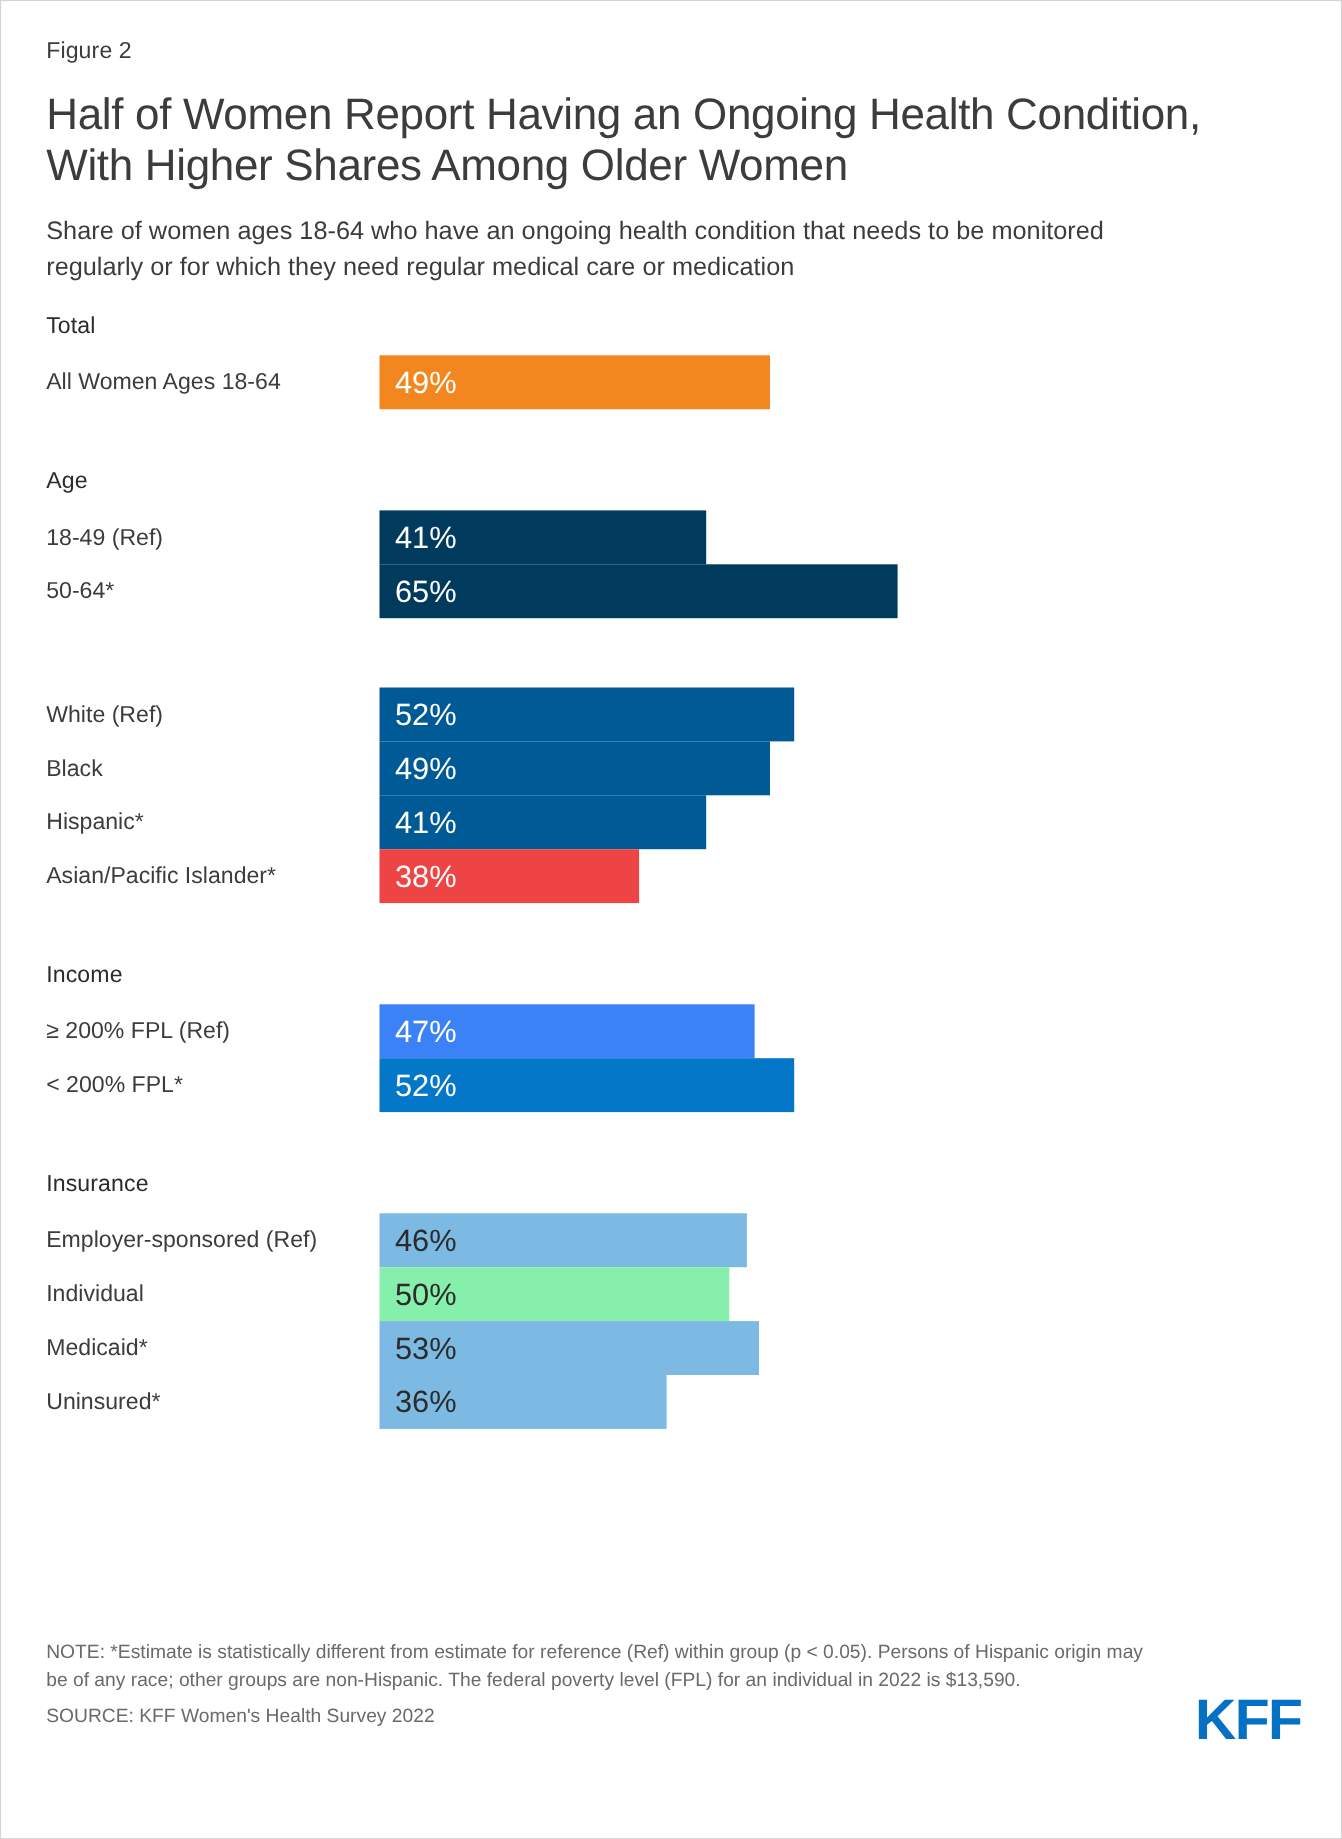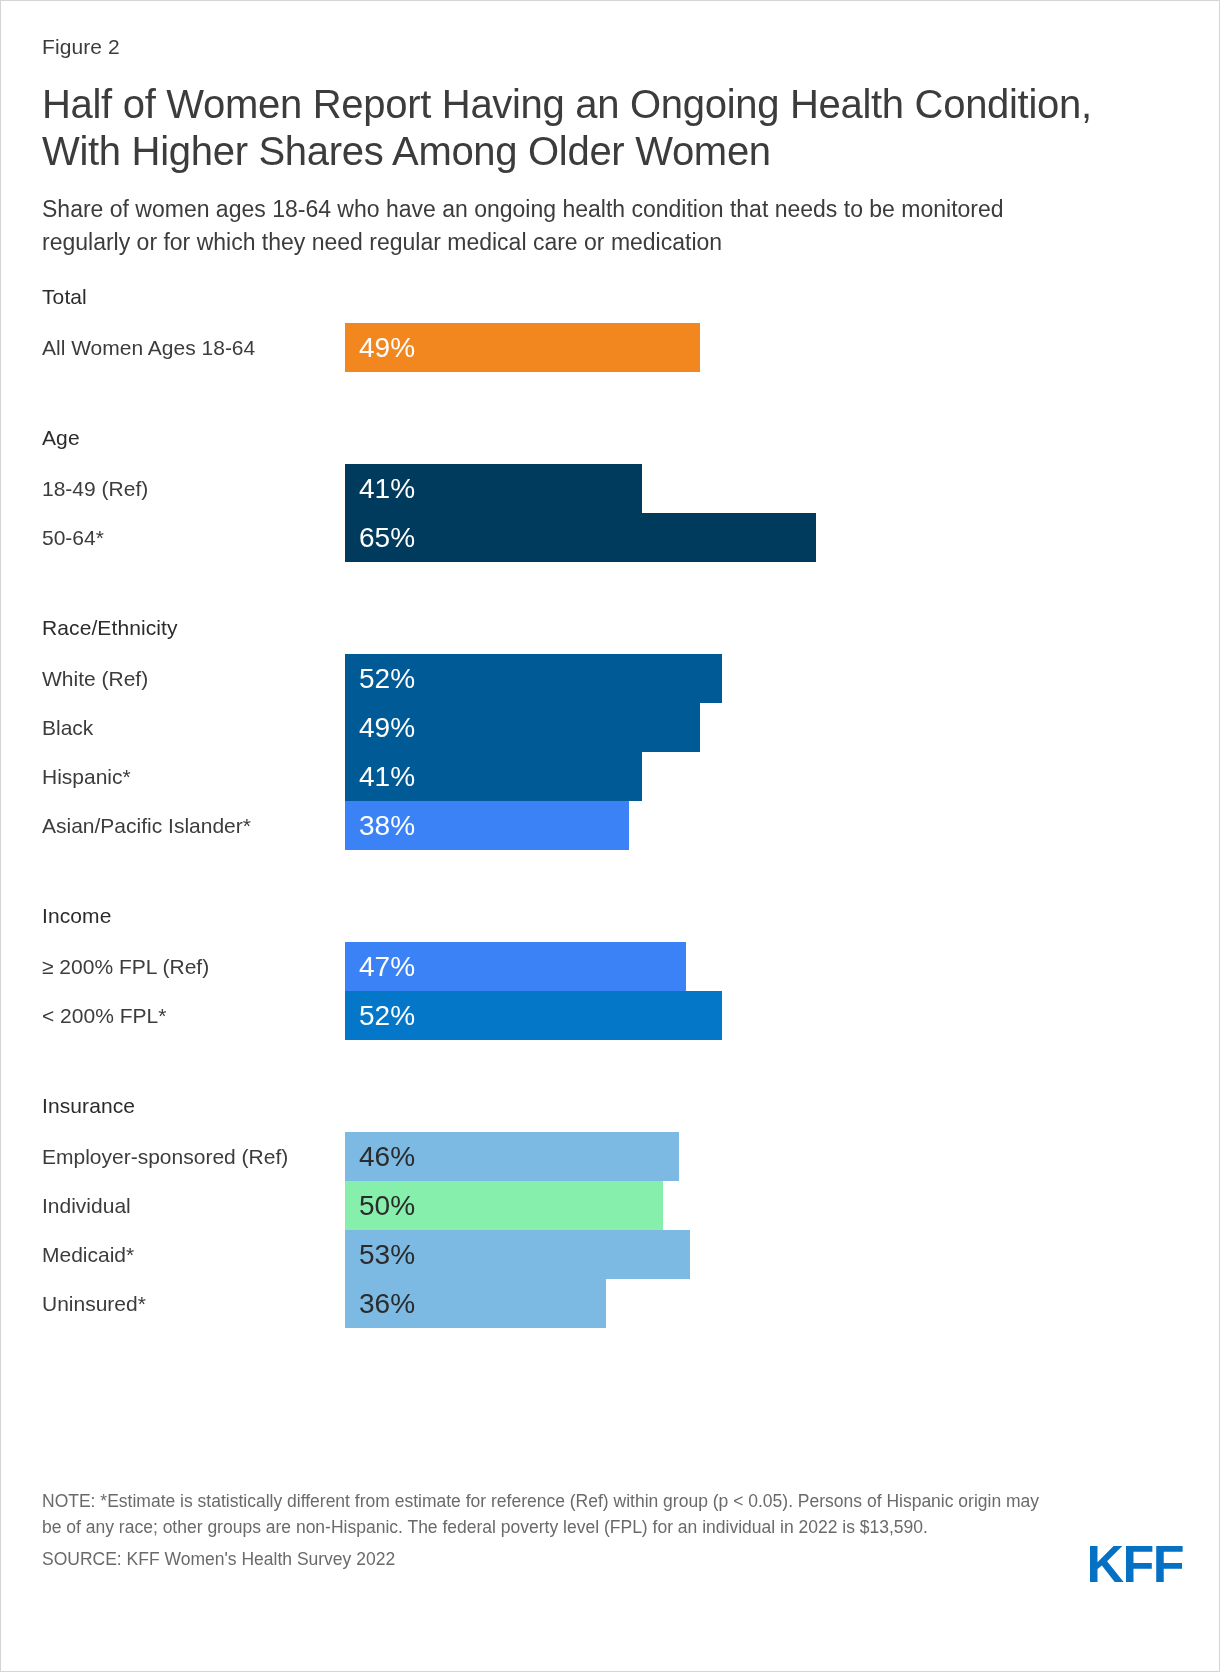--- a/index.html
+++ b/index.html
@@ -192,21 +192,20 @@
               <div class="bar-track">
                 <div class="bar" style="width: 471.25px; background: rgb(0, 58, 93);">
                   <span class="bar-value">65%</span>
                 </div>
               </div>
             </div>
           </div>
         </div>
         <div class="group-gap"></div>
         <div class="group">
-          <div class="group-header">Race/Ethnicity</div>
           <div class="group-gap-sm"></div>
           <div class="rows">
             <div class="row">
               <div class="row-label">White (Ref)</div>
               <div class="bar-track">
                 <div class="bar" style="width: 377px; background: rgb(0, 90, 150);">
                   <span class="bar-value">52%</span>
                 </div>
               </div>
             </div>
@@ -222,21 +221,21 @@
               <div class="row-label">Hispanic*</div>
               <div class="bar-track">
                 <div class="bar" style="width: 297.25px; background: rgb(0, 90, 150);">
                   <span class="bar-value">41%</span>
                 </div>
               </div>
             </div>
             <div class="row">
               <div class="row-label">Asian/Pacific Islander*</div>
               <div class="bar-track">
-                <div class="bar" style="width: 284px; background: #3b82f6;">
+                <div class="bar" style="width: 236px; background: #ef4444;">
                   <span class="bar-value">38%</span>
                 </div>
               </div>
             </div>
           </div>
         </div>
         <div class="group-gap"></div>
         <div class="group">
           <div class="group-header">Income</div>
           <div class="group-gap-sm"></div>

